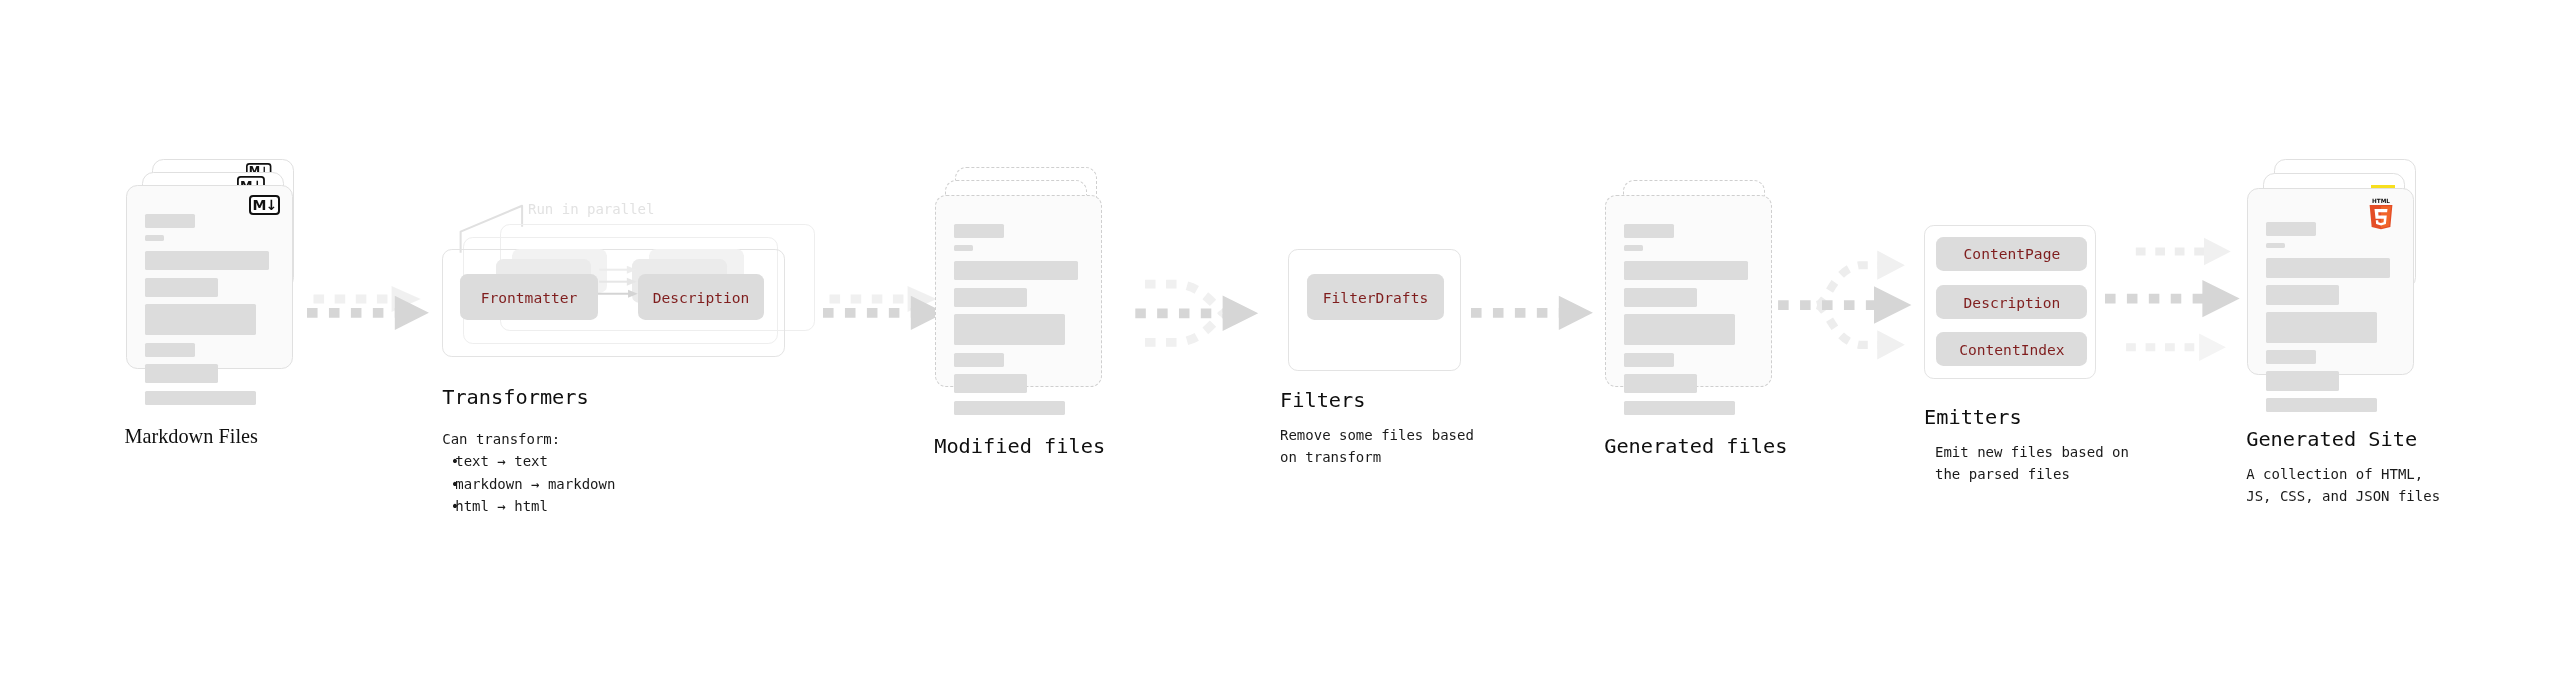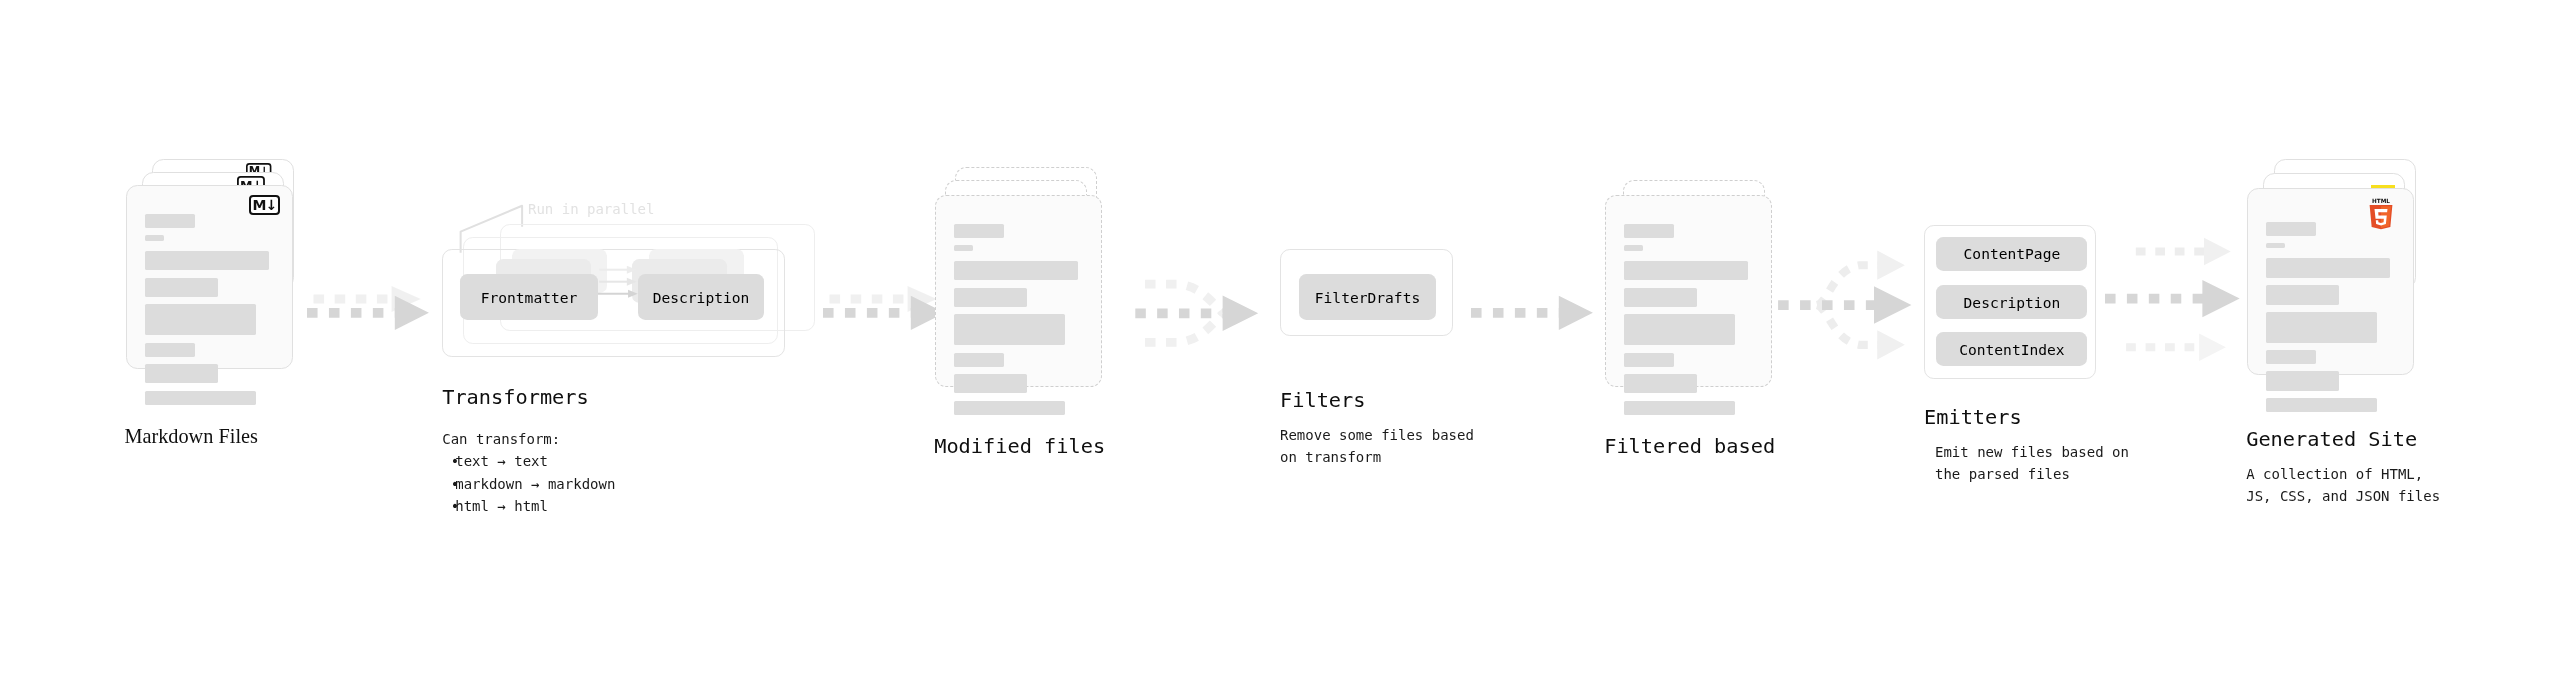--- a/index.html
+++ b/index.html
@@ -65,21 +65,21 @@
     position: absolute;
     border: 1.6px solid #e3e3e3;
     border-radius: 9.8px;
     background: #ffffff;
   }
   .pill {
     position: absolute;
     background: #dcdcdc;
     border-radius: 7.3px;
     display: flex; align-items: center; justify-content: center;
-    font-size: 14.6px; color: #000000; white-space: nowrap;
+    font-size: 14.6px; color: #7f1d1d; white-space: nowrap;
   }
   .pill.faint  { background: #ebebeb; color: transparent; }
   .pill.fainter{ background: #f2f2f2; color: transparent; }
 
   
   .tframe {
     position: absolute;
     border: 1.6px solid #eeeeee;
     border-radius: 9.8px;
     background: transparent;
@@ -234,21 +234,21 @@
   <div class="node" style="left:1135px; top:268px;">
     <svg width="130" height="93" viewBox="0 0 160 115">
       <path d="M12,20 L52,20 C80,22 92,40 108,55" fill="none" stroke="#f0f0f0" stroke-width="11" stroke-dasharray="13 13" stroke-linecap="butt"></path>
       <path d="M12,92 L52,92 C80,90 92,72 108,57" fill="none" stroke="#f0f0f0" stroke-width="11" stroke-dasharray="13 13" stroke-linecap="butt"></path>
       <line x1="0" y1="56" x2="112" y2="56" stroke="#d6d6d6" stroke-width="12" stroke-dasharray="13 14"></line>
       <path d="M108,34 L152,56 L108,78 Z" fill="#d6d6d6"></path>
     </svg>
   </div>
 
   <div class="node" style="left:1280px; top:249px;">
-    <div class="framebox" style="left:0; top:0; width:173px; height:87px;">
+    <div class="framebox" style="left:8px; top:0; width:173px; height:122px;">
       <div class="pill" style="left:18px; top:24.4px; width:137px; height:46px;">
         <span>FilterDrafts</span>
       </div>
     </div>
     <div class="title" style="left:0px; top:139px;">Filters</div>
     <div class="subtitle" style="left:0px; top:176px;">
       <div>Remove some files based</div>
       <div>on transform</div>
     </div>
   </div>
@@ -269,21 +269,21 @@
           <div class="bar" style="width:18.7px;  height:5.7px; margin-bottom:9.8px;"></div>
           <div class="bar" style="width:124px; height:19.5px;"></div>
           <div class="bar" style="width:73px;  height:19.5px;"></div>
           <div class="bar" style="width:111px; height:31px;"></div>
           <div class="bar" style="width:50px;  height:14px;"></div>
           <div class="bar" style="width:73px;  height:19.5px;"></div>
           <div class="bar" style="width:111px; height:14px;"></div>
         </div>
       </div>
     </div>
-    <div class="title" style="left:-0.8px; top:267px;">Filtered based</div>
+    <div class="title" style="left:-0.8px; top:267px;">Generated files</div>
   </div>
 
   <div class="node" style="left:1778px; top:240px;">
     <svg width="140" height="126" viewBox="0 0 172 155">
 
       <path d="M48,80 C62,76 68,36 100,31 L128,31" fill="none" stroke="#ededed" stroke-width="10" stroke-dasharray="12 12"></path>
       <path d="M122,13 L156,31 L122,49 Z" fill="#f0f0f0"></path>
 
       <path d="M48,80 C62,84 68,124 100,129 L128,129" fill="none" stroke="#ededed" stroke-width="10" stroke-dasharray="12 12"></path>
       <path d="M122,111 L156,129 L122,147 Z" fill="#f0f0f0"></path>

